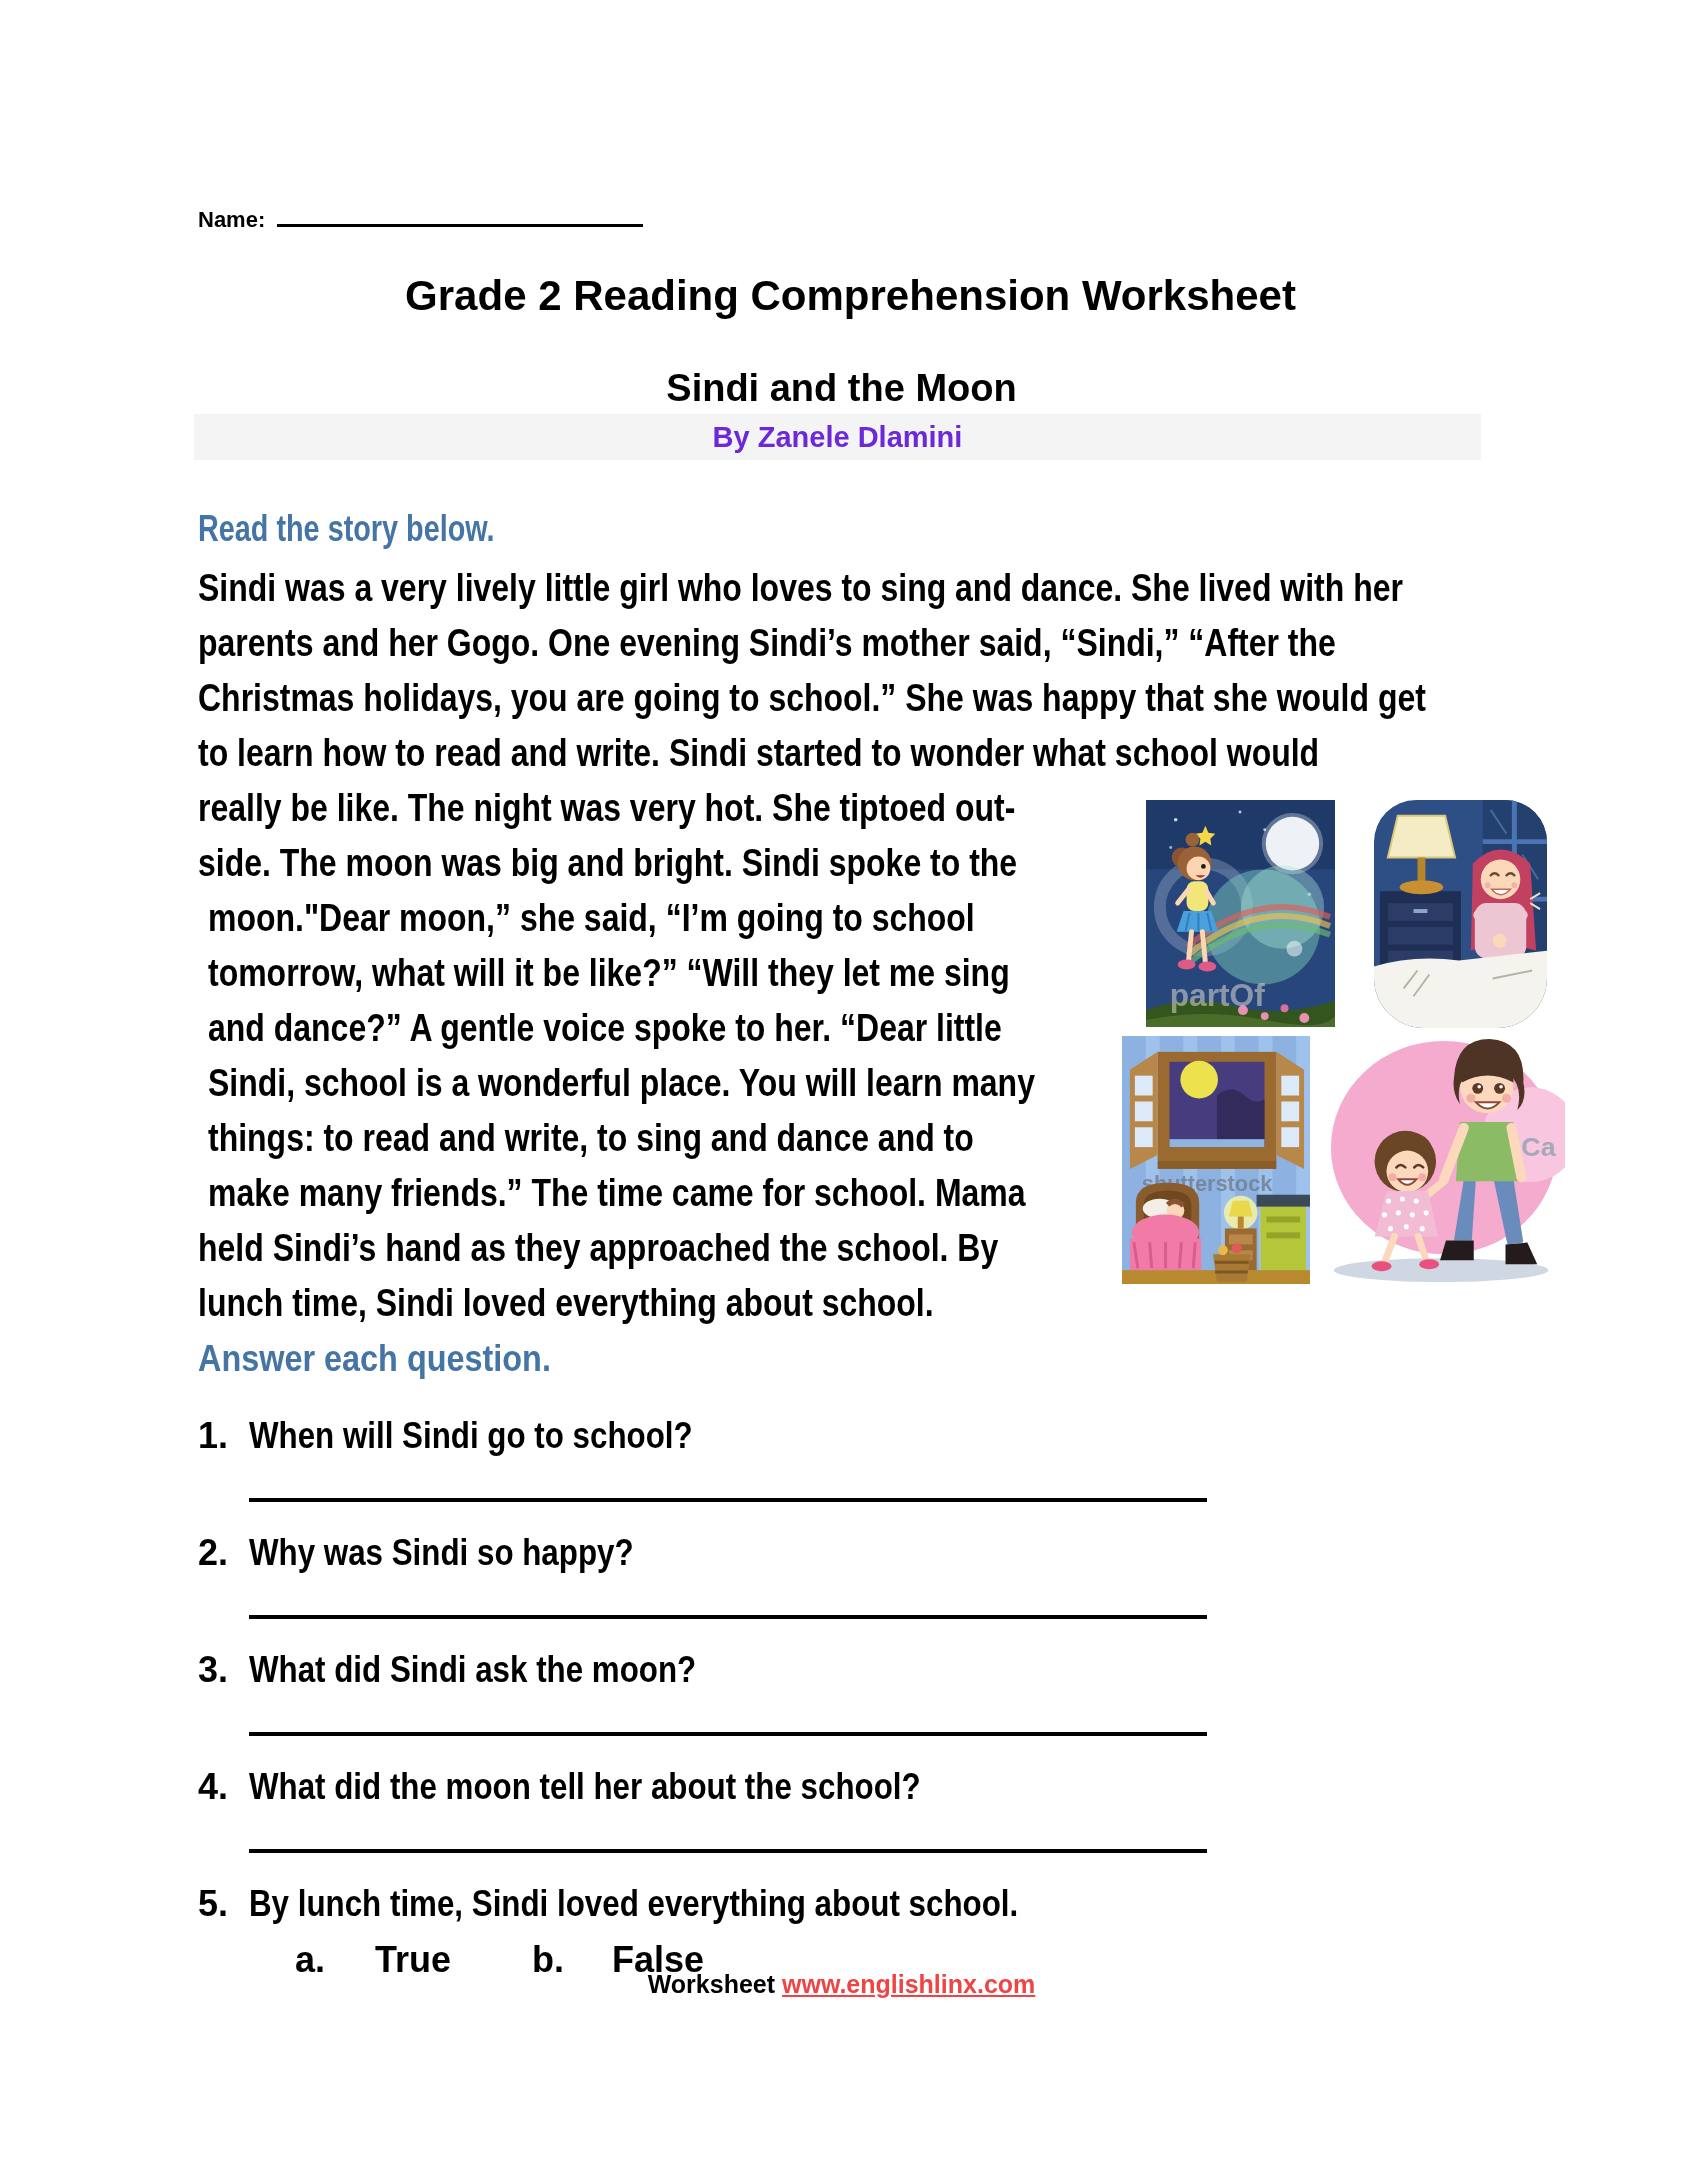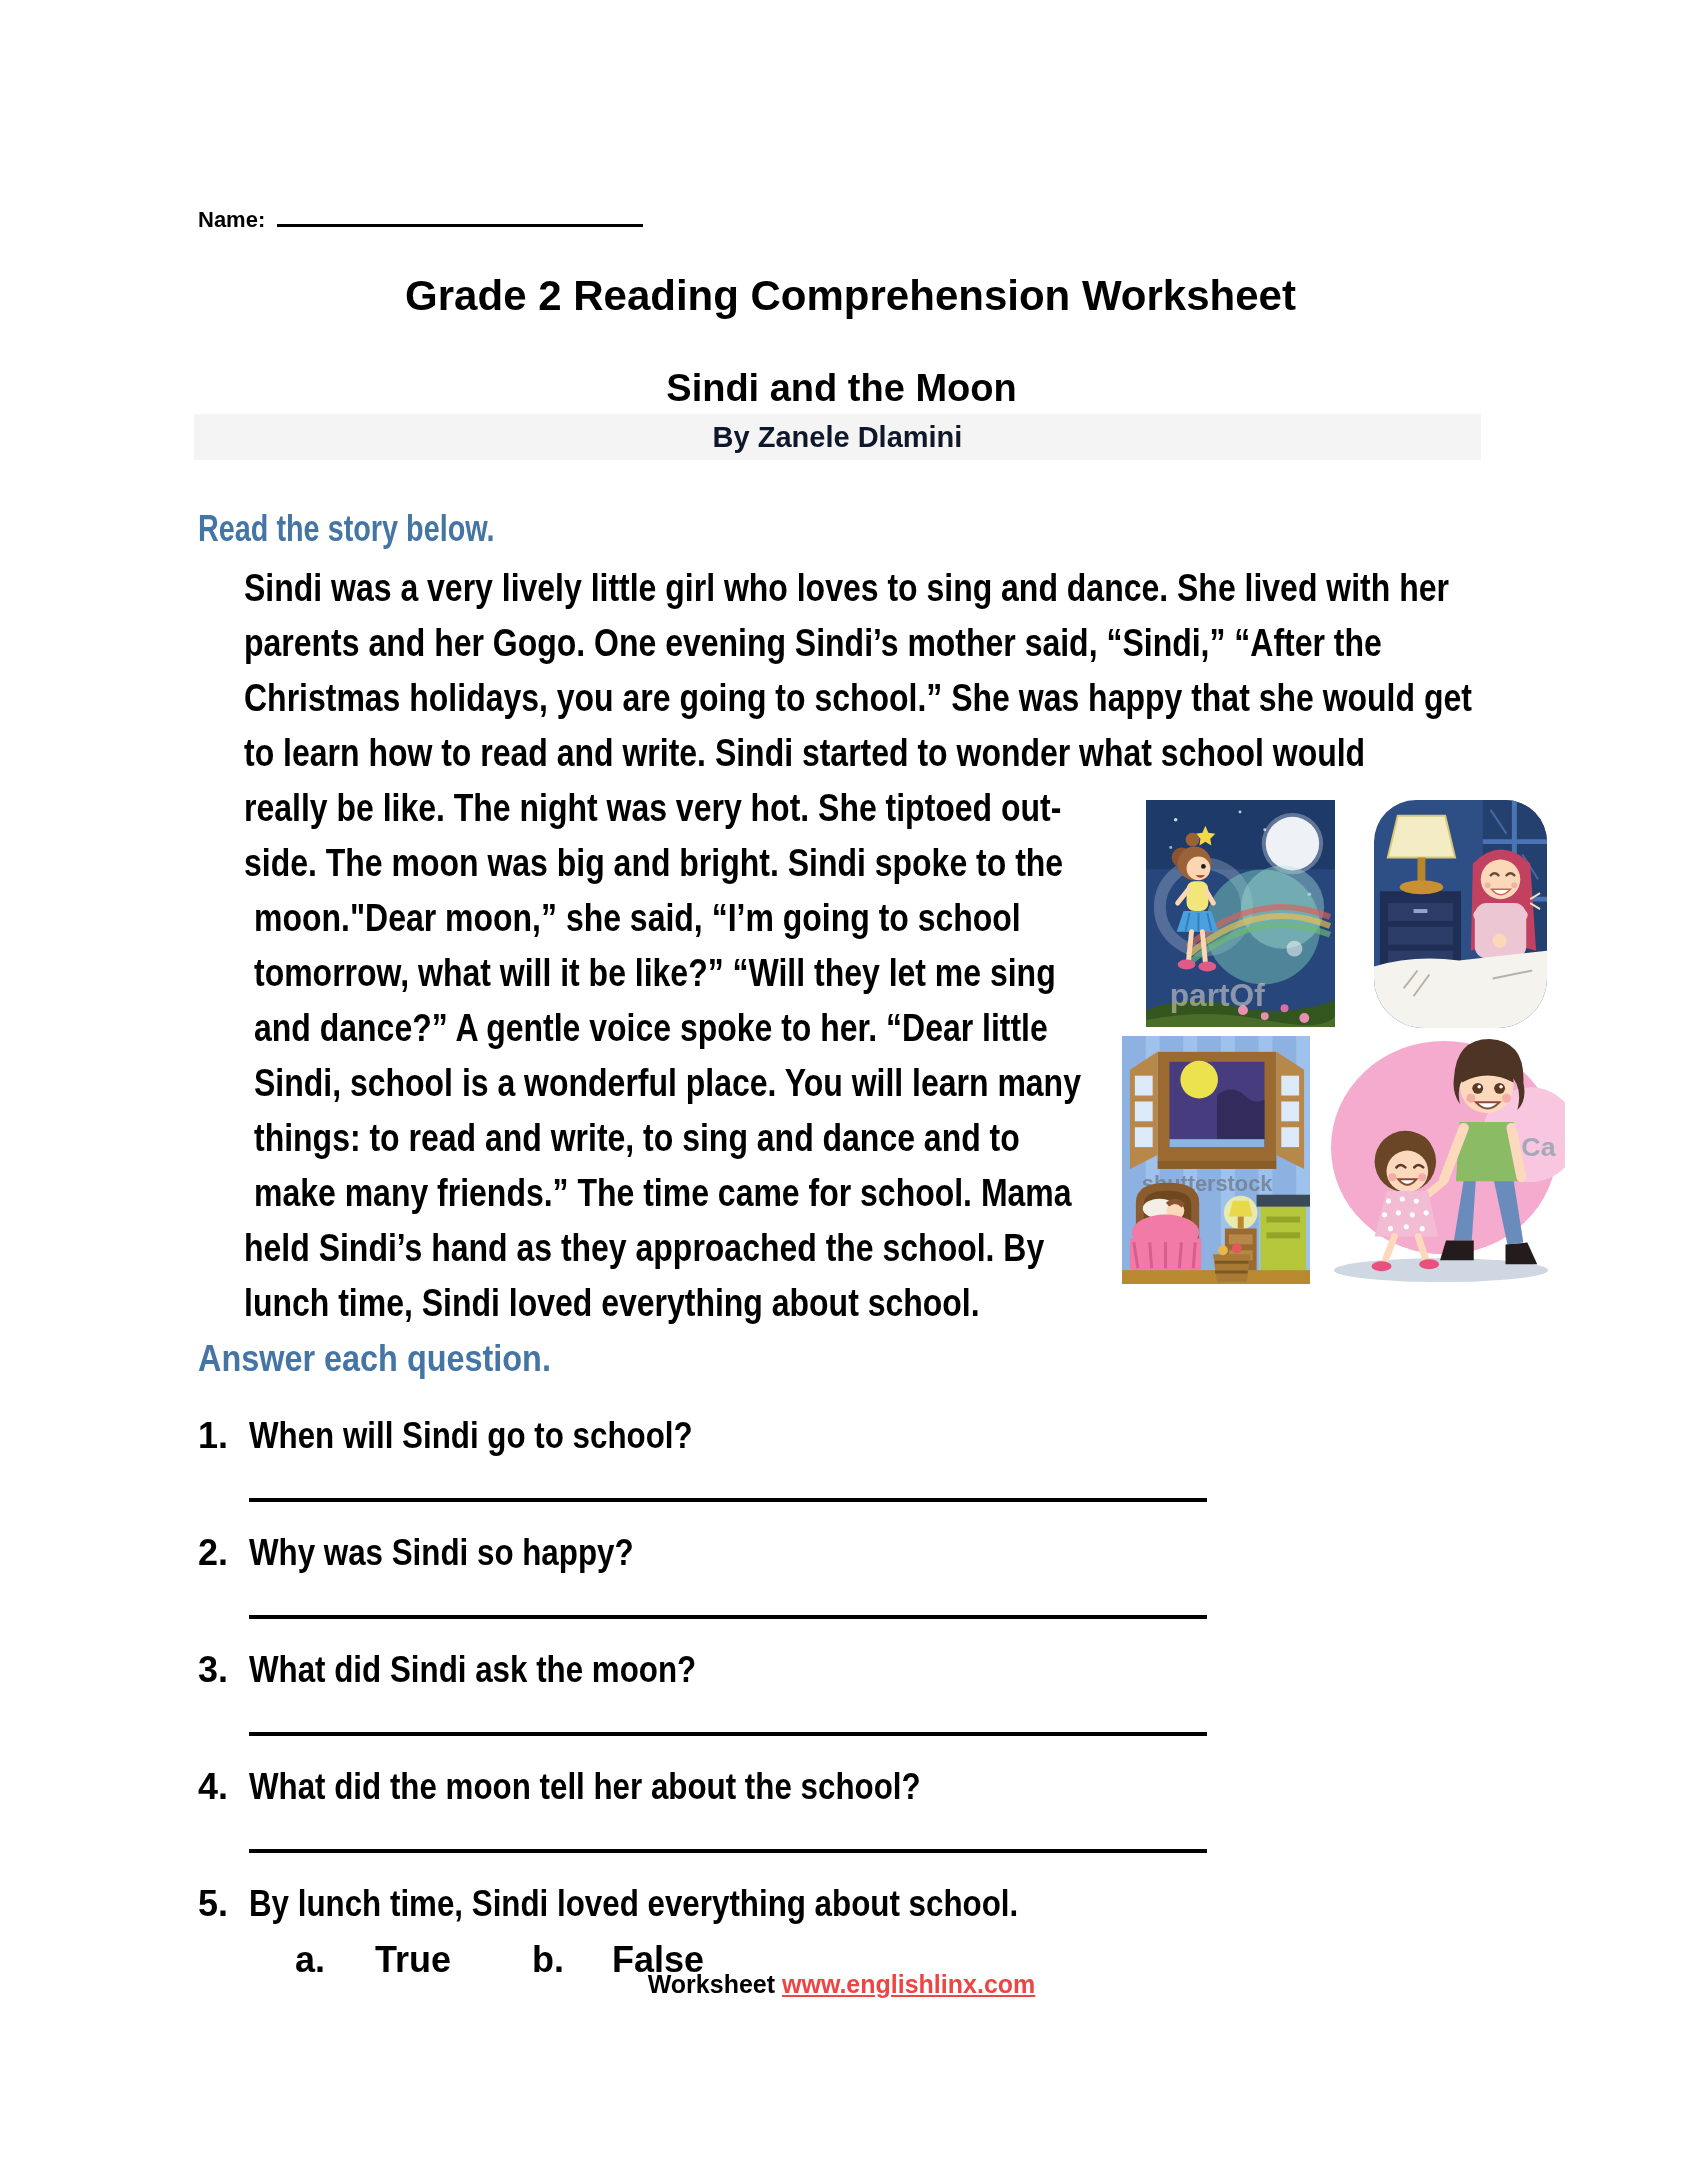--- a/index.html
+++ b/index.html
@@ -31,34 +31,34 @@
     position: absolute; top: 273px; left: 0; width: 1683px;
     text-align: center; font-size: 42px; line-height: 46px; margin-left: 9px;
   }
   .story-title {
     position: absolute; top: 366px; left: 0; width: 1683px;
     text-align: center; font-size: 38px; line-height: 44px;
   }
   .byline-bar {
     position: absolute; top: 414px; left: 194px; width: 1287px; height: 46px;
     background: #f4f4f5; text-align: center;
-    font-size: 29px; line-height: 46px; color: #0f172a;
+    font-size: 29px; line-height: 46px; color: #6d28d9;
   }
 
   
   .section-heading {
     position: absolute; left: 198px;
     font-size: 36px; line-height: 40px; color: #4575a5;
     white-space: nowrap; transform-origin: 0 50%;
   }
   .read-heading   { top: 509px; transform: scaleX(0.80); }
   .answer-heading { top: 1339px; transform: scaleX(0.90); }
 
   
-  .story { position: absolute; top: 560px; left: 198px; width: 1287px; margin-left: 46px; }
+  .story { position: absolute; top: 560px; left: 198px; width: 1287px; }
   .story-line {
     font-size: 39px; line-height: 55px; white-space: nowrap;
     transform: scaleX(0.82); transform-origin: 0 50%;
   }
   .story-line.ind { margin-left: 10px; }
 
   
   .pics { position: absolute; left: 1119px; top: 798px; width: 450px; height: 495px; }
   .pic { position: absolute; overflow: hidden; }
   .pic svg { display: block; width: 100%; height: 100%; }

